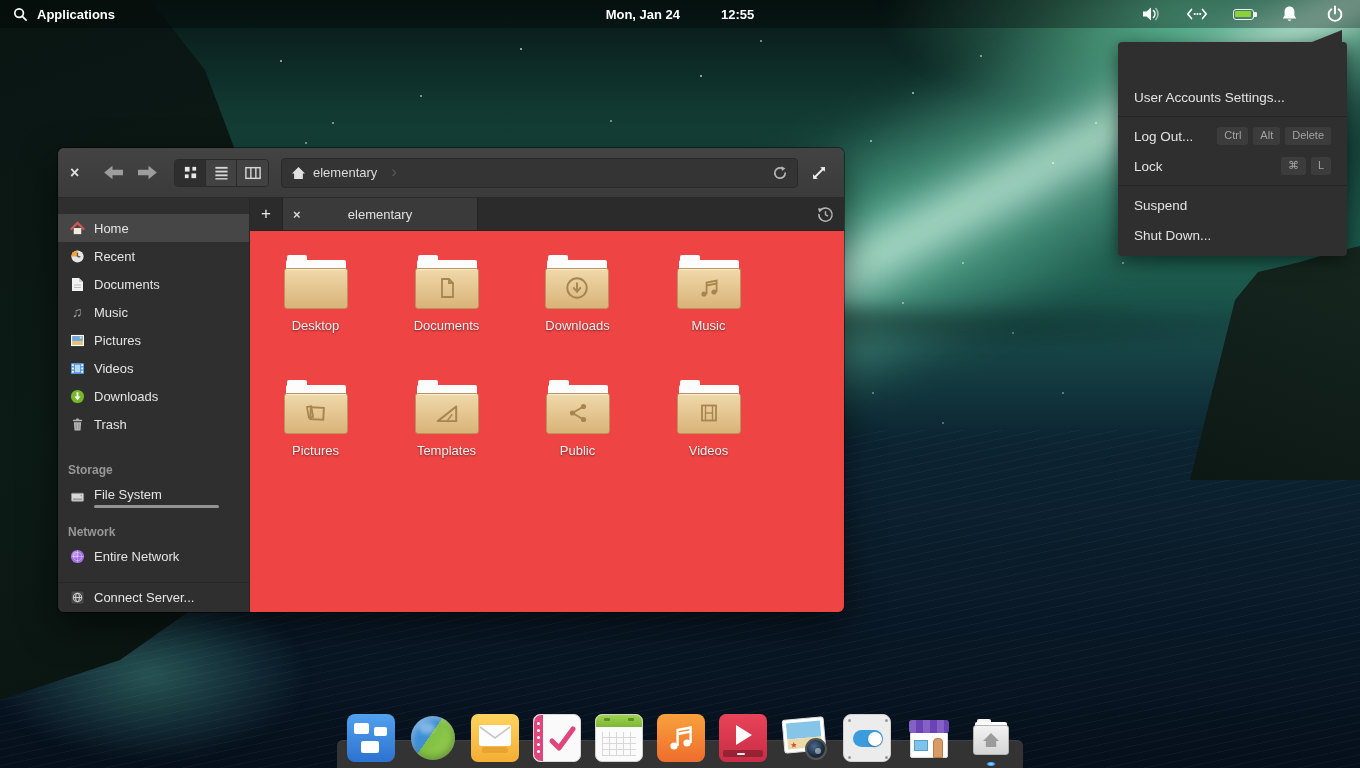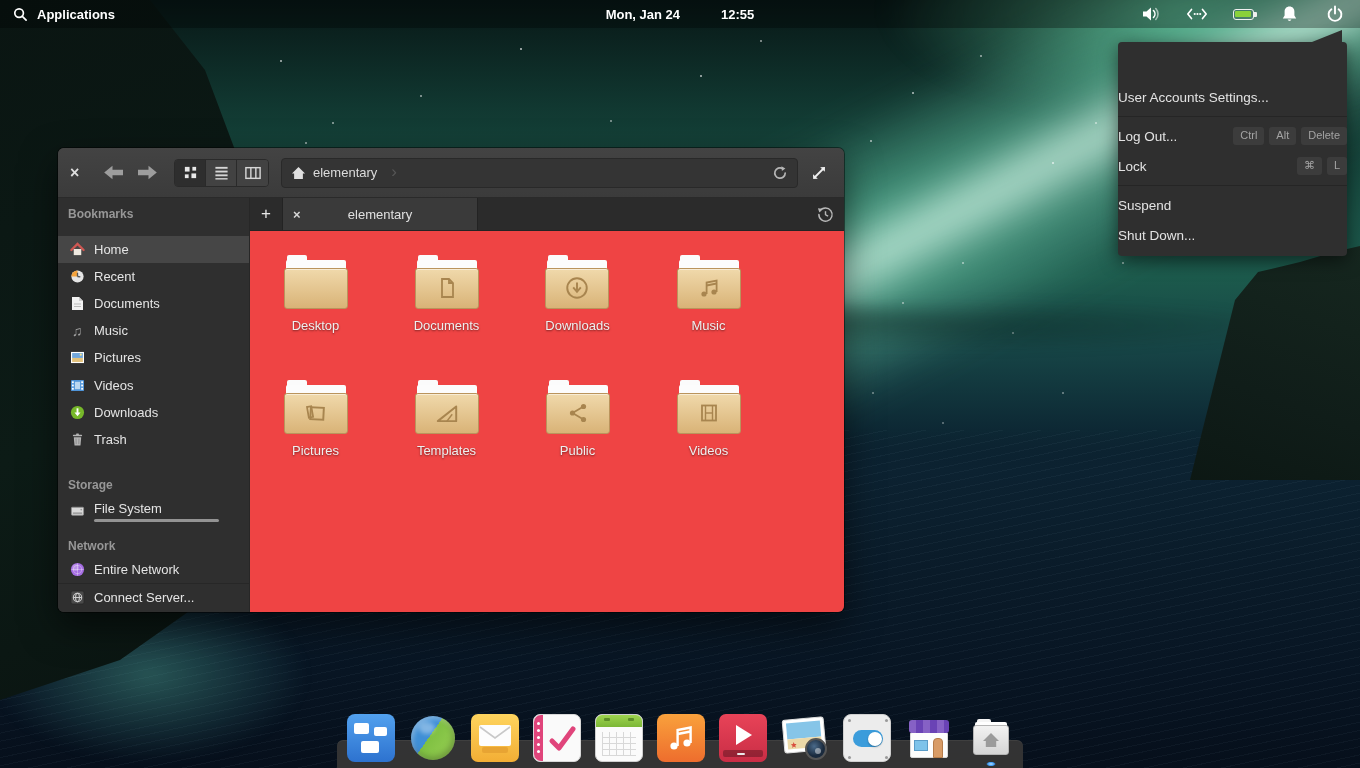--- a/index.html
+++ b/index.html
@@ -55,21 +55,21 @@
   .battery-body { width:21px; height:11px; border:1.5px solid #f0f0f0; border-radius:3px; position:relative; }
   .battery-fill { position:absolute; inset:1.5px; background:#8ad13b; border-radius:1px; }
   .battery-nub { position:absolute; right:-4px; top:2.5px; width:2.5px; height:5px; background:#f0f0f0; border-radius:0 1px 1px 0; }
 
   
   .menu { position:absolute; left:1118px; top:42px; width:229px; z-index:60;
     background:#2f2f2f; border-radius:4px; box-shadow:0 4px 18px rgba(0,0,0,0.55); padding-bottom:6px; }
   .menu-tail { position:absolute; top:-12px; right:5px; width:30px; height:12px; background:#2f2f2f;
     clip-path:polygon(100% 0,100% 100%,0 100%); }
   .menu-spacer { height:40px; }
-  .menu-item { height:30px; display:flex; align-items:center; padding:0 0; font-size:13.5px; color:#e3e3e3; cursor:default; }
+  .menu-item { height:30px; display:flex; align-items:center; padding:0 16px; font-size:13.5px; color:#e3e3e3; cursor:default; }
   .menu-sep { height:1px; background:#252525; margin:4px 0; }
   .keys { margin-left:auto; display:flex; gap:5px; }
   .key { background:#3c3c3c; border-radius:3px; padding:2.5px 7px; font-size:11px; color:#a3a3a3; line-height:1.2; }
 
   
   .window { position:absolute; left:58px; top:148px; width:786px; height:464px; z-index:10;
     border-radius:6px; box-shadow:0 14px 36px rgba(0,0,0,0.55),0 0 0 1px rgba(0,0,0,0.45); background:#3a3a3a;
     display:flex; flex-direction:column; }
   .titlebar { height:50px; background:linear-gradient(#434343,#3b3b3b); border-radius:6px 6px 0 0;
     border-bottom:1px solid #2a2a2a; display:flex; align-items:center; padding:0 12px; flex:none; }
@@ -288,21 +288,20 @@
         <line x1="4" y1="12" x2="12" y2="4" stroke="#f0f0f0" stroke-width="1.8"></line>
         <polygon points="9.2,2.2 14,2 13.8,6.8" fill="#f0f0f0"></polygon>
         <polygon points="2,9.2 2.2,14 6.8,13.8" fill="#f0f0f0"></polygon>
       </svg>
     </div>
   </div>
 
   <div class="win-body">
 
     <div class="sidebar">
-      <div class="side-header">Bookmarks</div>
 
       <div class="side-item sel">
         <span class="side-icon">
           <svg width="15" height="15" viewBox="0 0 16 16">
               <path d="M1.5 8.5 L8 2 L14.5 8.5" fill="none" stroke="#cf5752" stroke-width="2.4" stroke-linecap="round"></path>
               <rect x="4" y="7.5" width="8" height="6.5" fill="#efe9e0"></rect>
             </svg>
         </span>
         <span>Home</span>
       </div>

